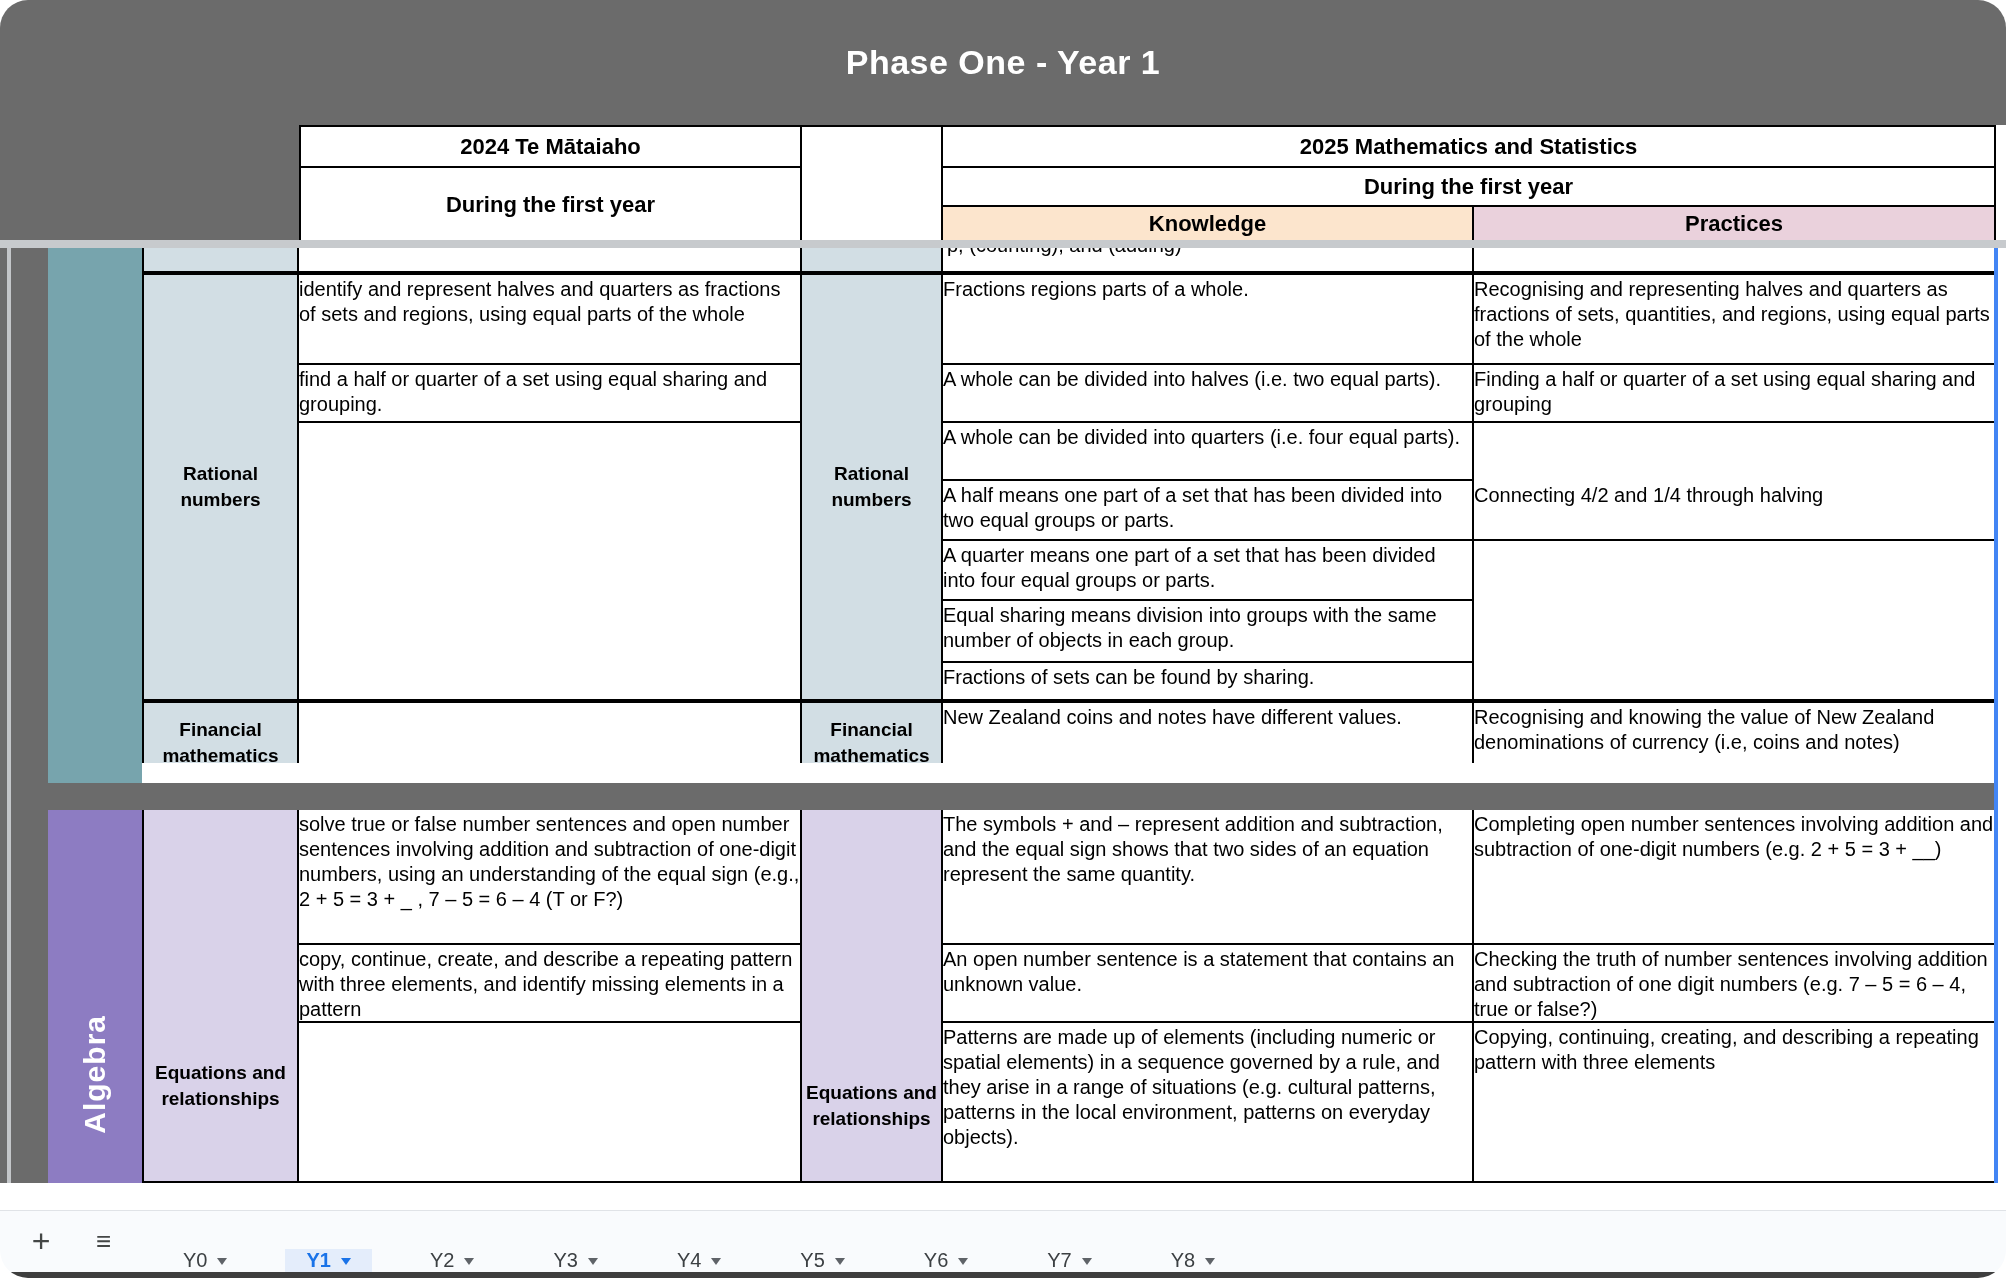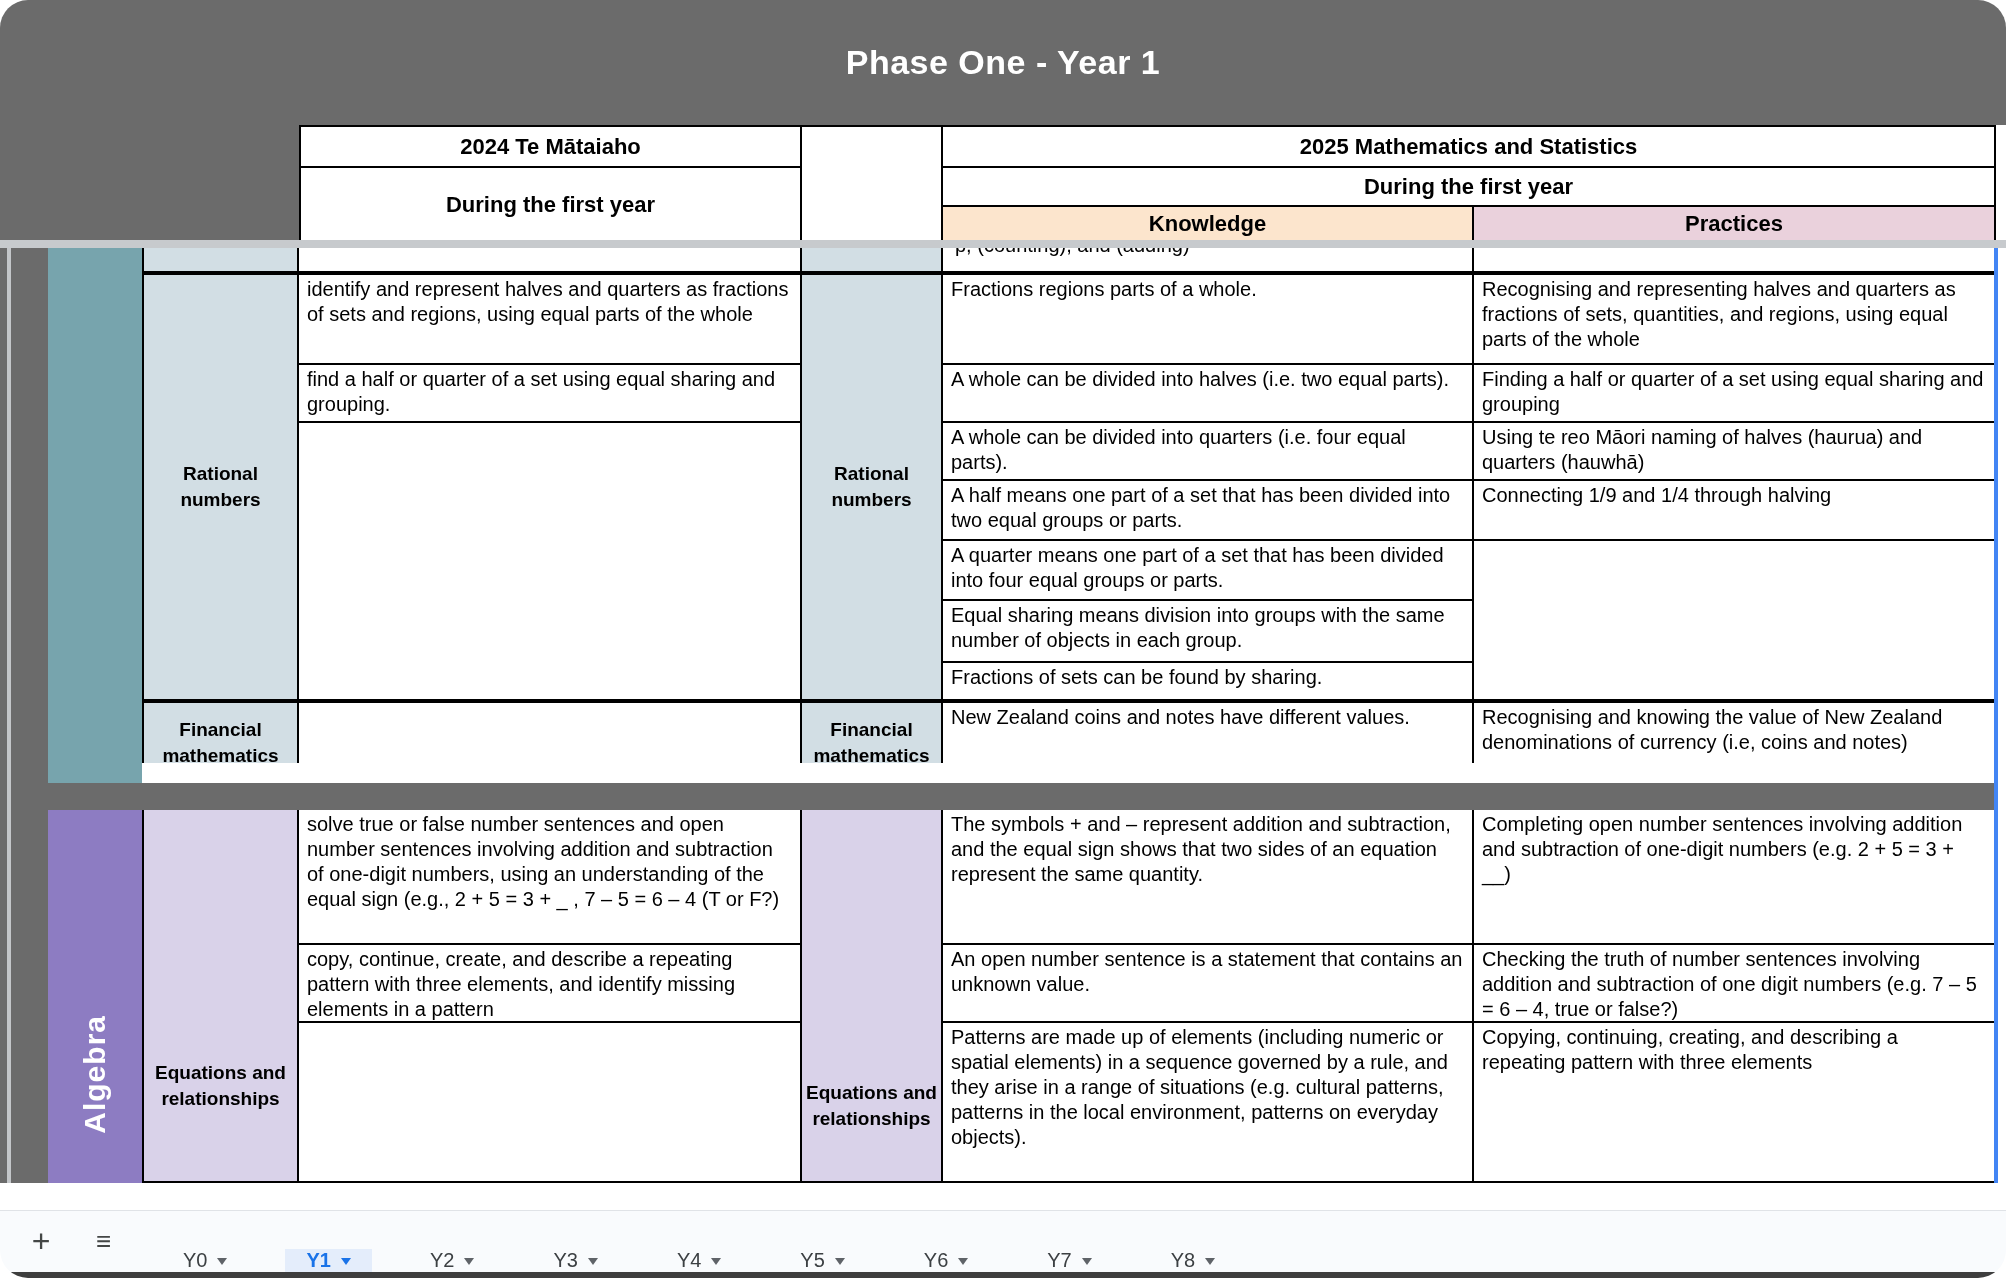--- a/index.html
+++ b/index.html
@@ -49,21 +49,21 @@
   
   .grid { position: absolute; left: 142px; width: 1854px; display: grid;
     grid-template-columns: 155px 503px 141px 531px 522px; background: #fff;
     border-left: 2px solid #000; overflow: hidden; }
   .cliprow { top: 248px; height: 23px; grid-template-rows: 23px; }
   .rational { top: 275px; height: 424px; grid-template-rows: 90px 58px 58px 60px 60px 62px 36px; }
   .financial { top: 703px; height: 60px; grid-template-rows: 80px; }
   .algebra { top: 810px; height: 371px; grid-template-rows: 135px 78px 300px; }
 
   .c { border-right: 2px solid #000; border-bottom: 2px solid #000; background: #fff;
-    padding: 2px 8px; font-size: 20px; line-height: 25px; overflow: hidden; }
+    padding: 2px 0; font-size: 20px; line-height: 25px; overflow: hidden; }
   .c.nb { border-bottom: none; }
   .strandcell { background: #d2dee4; font-weight: bold; font-size: 19px; line-height: 26px;
     display: flex; align-items: center; justify-content: center; text-align: center; padding: 0 2px; }
   .algebra .strandcell { background: #d9d2e9; }
   .offset-l { align-items: flex-start; padding-top: 250px; }
   .offset-r { align-items: flex-start; padding-top: 270px; }
   .clipk { position: relative; }
   .clipfrag { display: block; margin-top: -17px; line-height: 25px; font-size: 20px; white-space: nowrap; padding-left: 4px; }
 
   
@@ -135,22 +135,21 @@
     <div class="c" style="grid-column:4;grid-row:1">Fractions regions parts of a whole.</div>
     <div class="c" style="grid-column:4;grid-row:2">A whole can be divided into halves (i.e. two equal parts).</div>
     <div class="c" style="grid-column:4;grid-row:3">A whole can be divided into quarters (i.e. four equal parts).</div>
     <div class="c" style="grid-column:4;grid-row:4">A half means one part of a set that has been divided into two equal groups or parts.</div>
     <div class="c" style="grid-column:4;grid-row:5">A quarter means one part of a set that has been divided into four equal groups or parts.</div>
     <div class="c" style="grid-column:4;grid-row:6">Equal sharing means division into groups with the same number of objects in each group.</div>
     <div class="c nb" style="grid-column:4;grid-row:7">Fractions of sets can be found by sharing.</div>
 
     <div class="c" style="grid-column:5;grid-row:1"> Recognising and representing halves and quarters as fractions of sets, quantities, and regions, using equal parts of the whole</div>
     <div class="c" style="grid-column:5;grid-row:2">Finding a half or quarter of a set using equal sharing and grouping</div>
-    <div class="c" style="grid-column:5;grid-row:3">Using te reo Māori naming of halves (haurua) and quarters (hauwhā)</div>
-    <div class="c" style="grid-column:5;grid-row:4">Connecting 1/9 and 1/4 through halving</div>
+    <div class="c" style="grid-column:5;grid-row:4">Connecting 4/2 and 1/4 through halving</div>
     <div class="c nb" style="grid-column:5;grid-row:5/8"></div>
   </div>
   <div class="thickbar bar2"></div>
 
   <div class="grid financial">
     <div class="c strandcell nb" style="grid-column:1">Financial mathematics</div>
     <div class="c nb" style="grid-column:2"></div>
     <div class="c strandcell nb" style="grid-column:3">Financial mathematics</div>
     <div class="c nb" style="grid-column:4">New Zealand coins and notes have different values.</div>
     <div class="c nb" style="grid-column:5">Recognising and knowing the value of New Zealand denominations of currency (i.e, coins and notes)</div>

